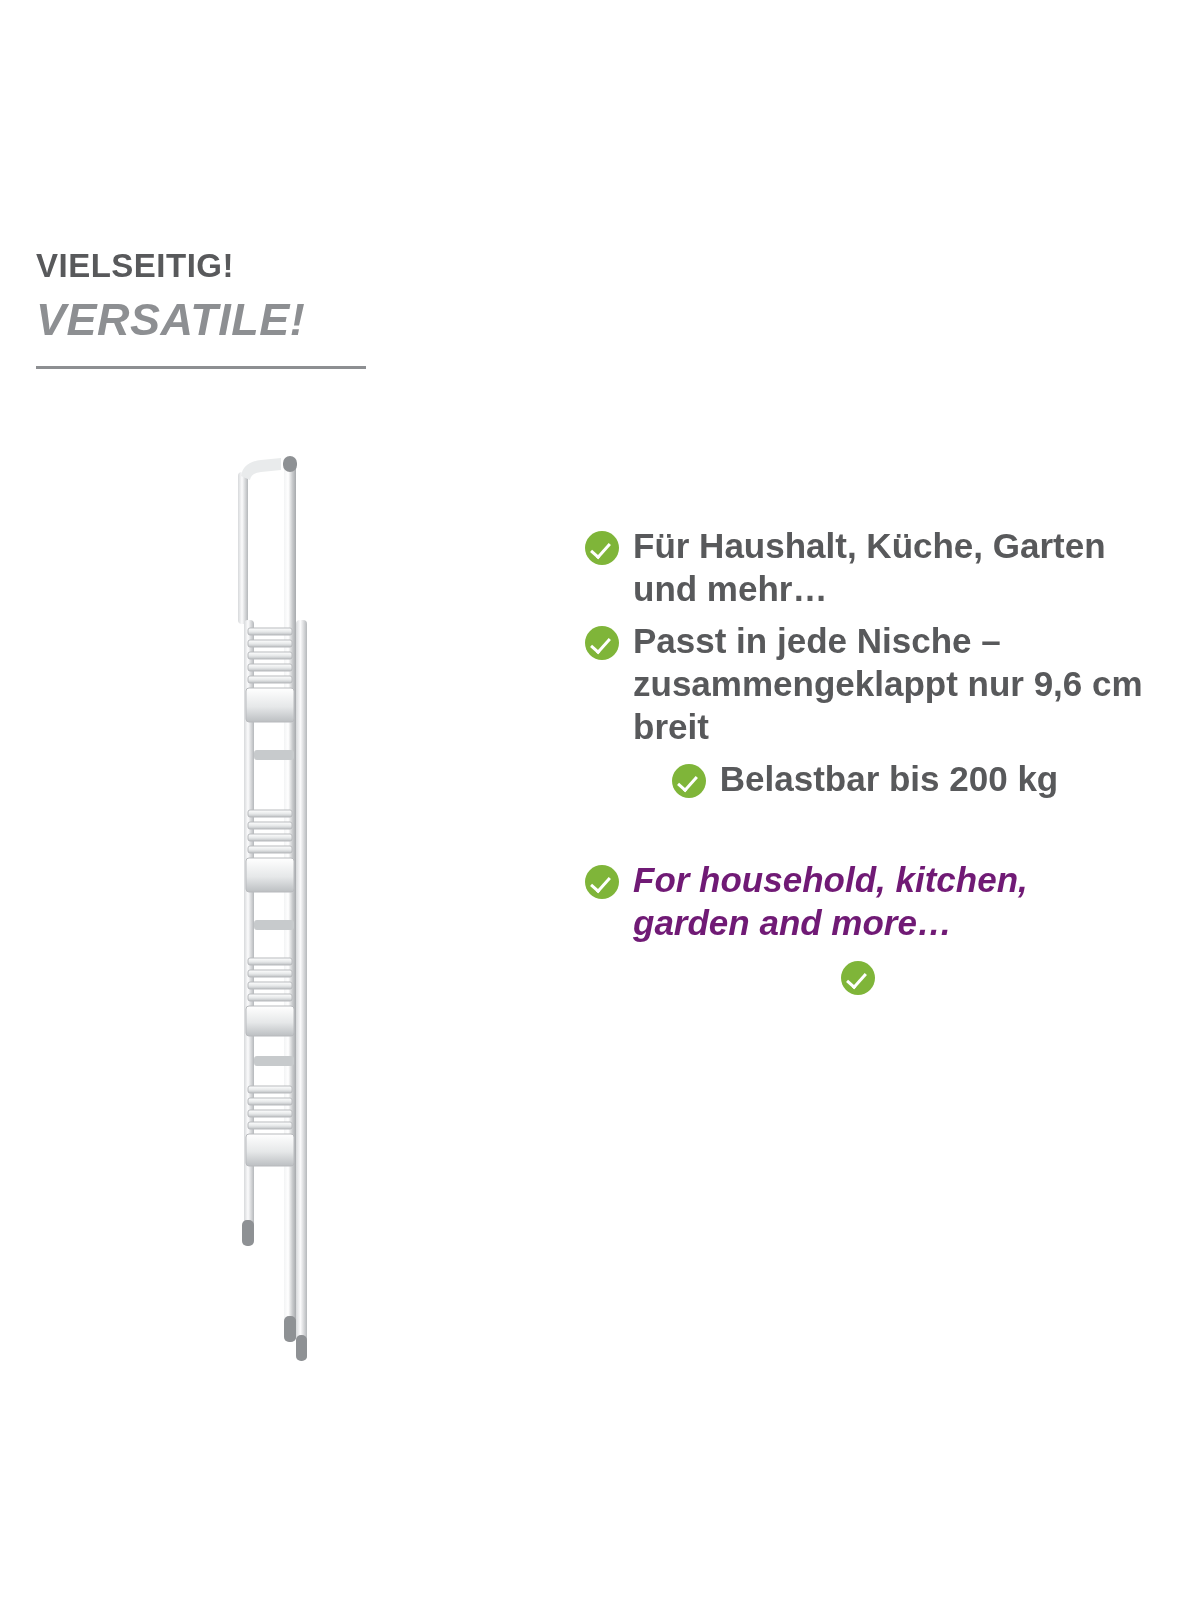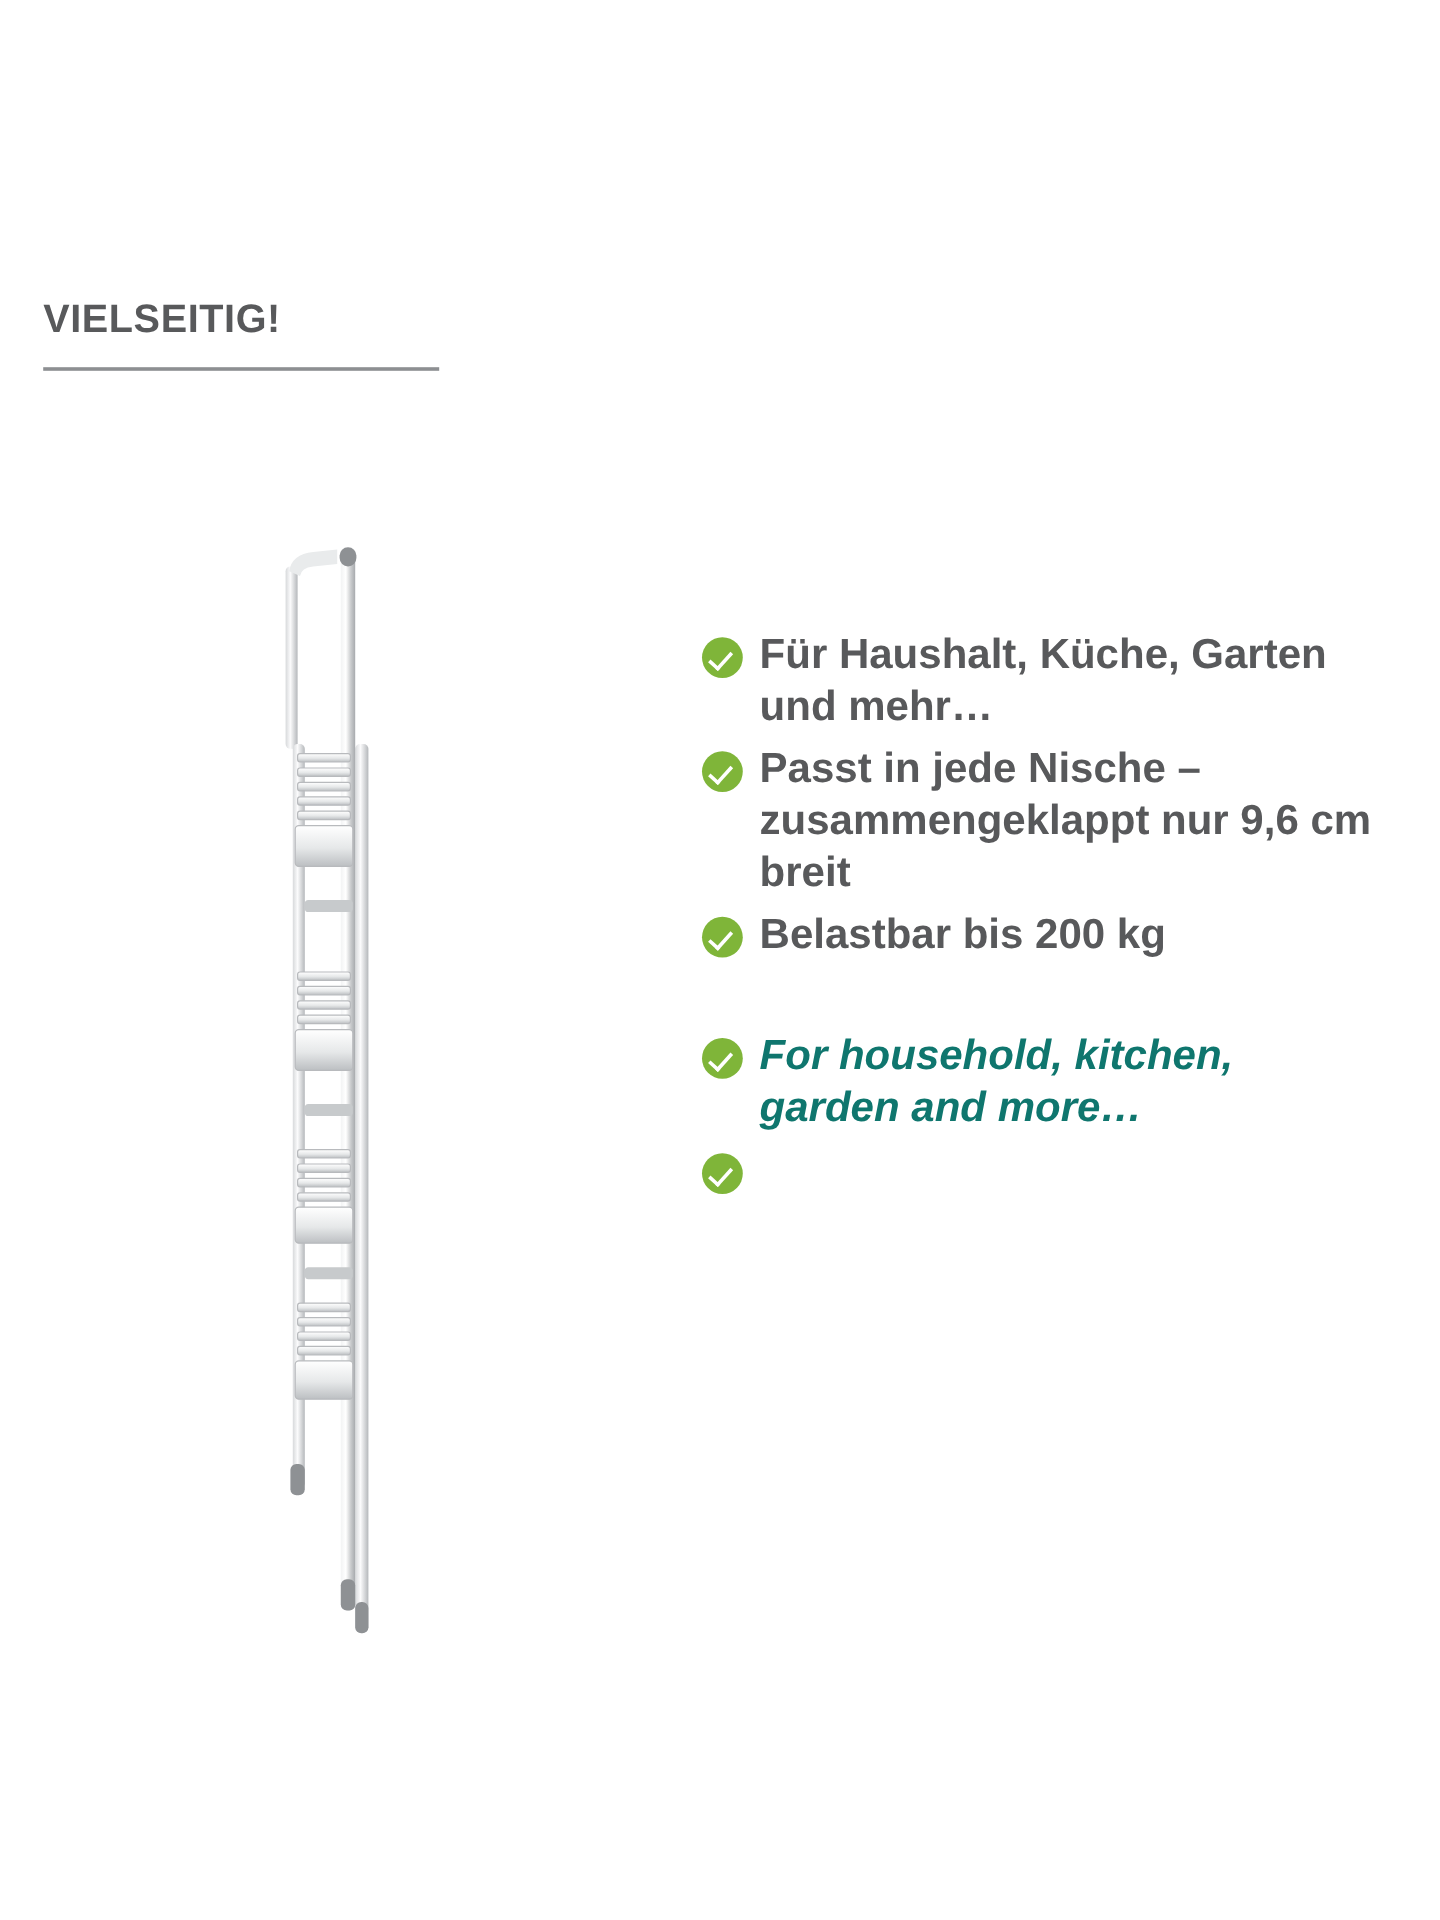--- a/index.html
+++ b/index.html
@@ -60,20 +60,21 @@
   }
   .feature-list {
     list-style: none;
     margin: 0;
     padding: 0;
   }
   .feature-item {
     display: flex;
     align-items: flex-start;
     margin-bottom: 10px;
+    justify-content: center;
   }
   .check-icon {
     flex: 0 0 auto;
     width: 34px;
     height: 34px;
     border-radius: 50%;
     background: #7fb539;
     margin-right: 14px;
     margin-top: 6px;
     position: relative;
@@ -92,21 +93,21 @@
   .feature-text {
     font-size: 35px;
     line-height: 1.22;
     color: #58595b;
     font-weight: bold;
   }
   .features-secondary {
     margin-top: 58px;
   }
   .features-secondary .feature-text {
-    color: #0f766e;
+    color: #701a75;
     font-style: italic;
     font-weight: bold;
   }
 
   
   .ladder {
     position: absolute;
     left: 200px;
     top: 450px;
     width: 180px;
@@ -114,20 +115,21 @@
   }
   .ladder svg { display: block; }
 </style>
 </head>
 <body>
 
 <div class="page">
 
   <div class="headline-block">
     <div class="headline-main">VIELSEITIG!</div>
+    <div class="headline-sub">VERSATILE!</div>
     <div class="headline-rule"></div>
   </div>
 
   <div class="ladder">
     <svg viewBox="0 0 180 930" width="180" height="930" xmlns="http://www.w3.org/2000/svg" aria-hidden="true">
       <defs>
         <linearGradient id="alu" x1="0" y1="0" x2="1" y2="0">
           <stop offset="0%" stop-color="#f2f3f4"></stop>
           <stop offset="35%" stop-color="#ffffff"></stop>
           <stop offset="70%" stop-color="#c9cbcd"></stop>

